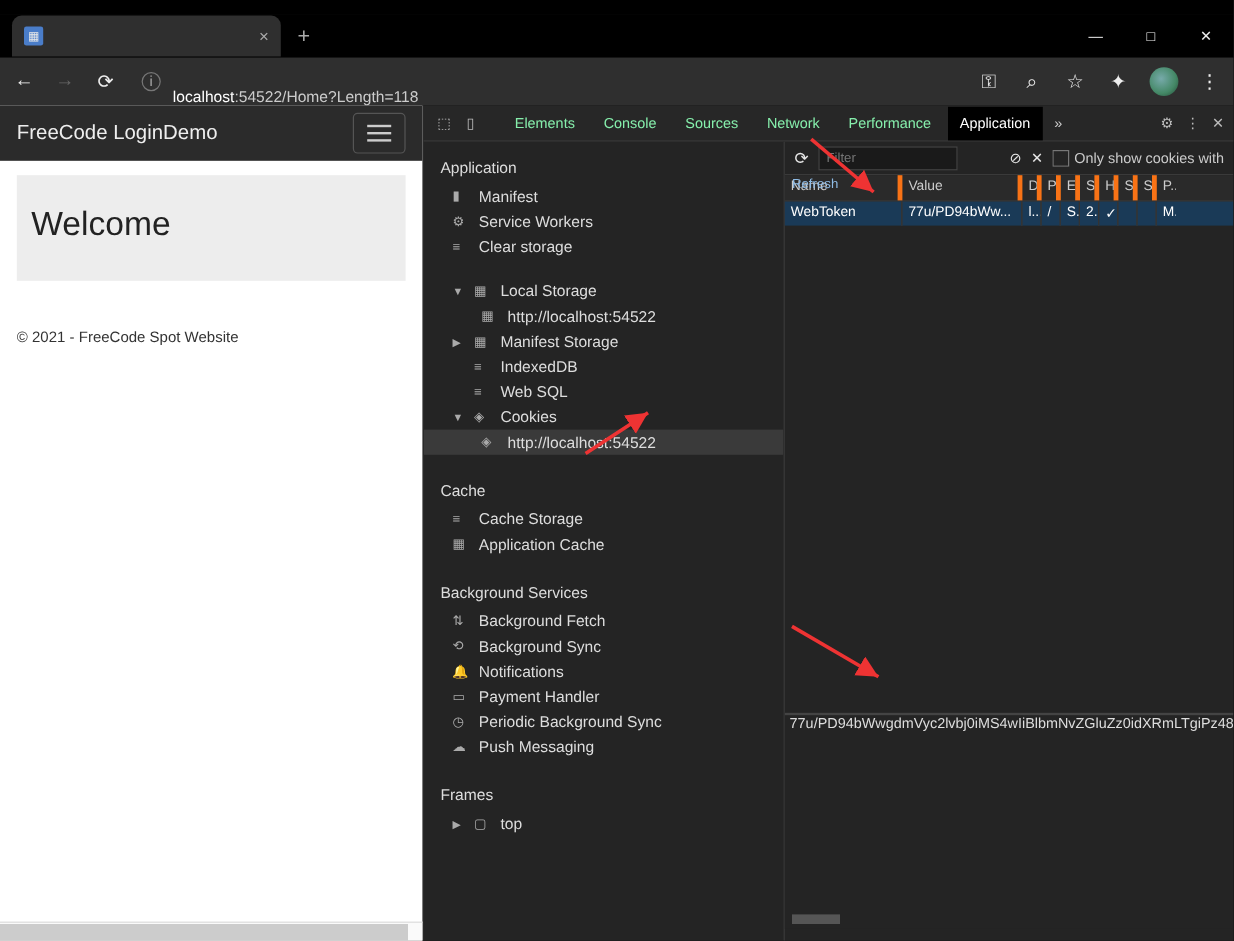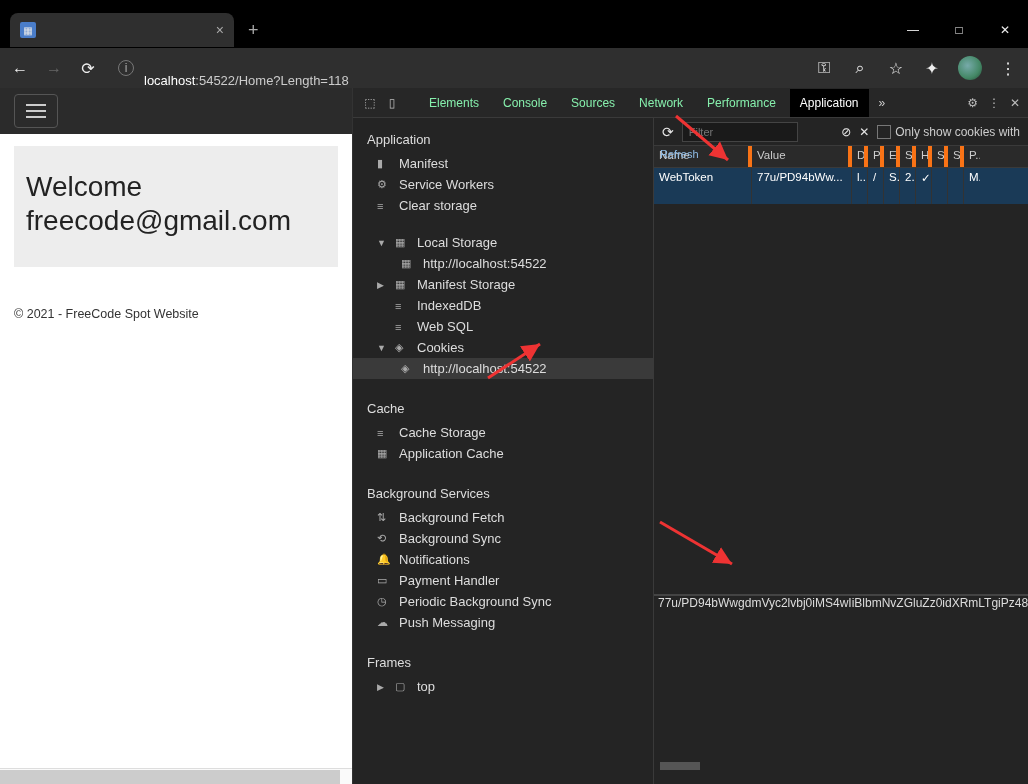--- a/index.html
+++ b/index.html
@@ -59,21 +59,21 @@
 
 .dt-content { flex: 1; display: flex; flex-direction: column; background: #242424; border-left:1px solid #3a3a3a; position:relative; }
 .dt-filterbar { height: 28px; display:flex; align-items:center; padding: 0 8px; gap:8px; border-bottom:1px solid #3a3a3a; font-size:12px; }
 .dt-filterbar input { background:#1a1a1a; border:1px solid #444; color:#ccc; height:20px; padding:0 6px; width:116px; font-size:11px; }
 .dt-filterbar .chk { display:flex; align-items:center; gap:4px; color:#ccc; white-space:nowrap; overflow:hidden; }
 .dt-filterbar .chk::before { content:''; width:12px; height:12px; border:1px solid #777; display:inline-block; }
 .dt-grid-head { height: 22px; display:flex; border-bottom:1px solid #3a3a3a; font-size:11.5px; color:#ccc; background:#2a2a2a; }
 .dt-col { border-right:4px solid #f97316; padding: 3px 5px; overflow:hidden; white-space:nowrap; }
 .c-name{width:98px} .c-value{width:100px} .c-s{width:16px}
 .dt-grid-body { position:relative; }
-.dt-row { height: 36px; display:flex; font-size:11.5px; background:#1a3a57; color:#fff; }
+.dt-row { height: 20px; display:flex; font-size:11.5px; background:#1a3a57; color:#fff; }
 .dt-row .dt-col { border-right:1px solid #3a3a3a; }
 .dt-gridlines { position:absolute; top:0; bottom:0; left:0; right:0; display:flex; pointer-events:none; }
 .dt-gridlines div { border-right:1px solid #333; }
 .dt-detail { position:absolute; left:0; right:0; top:476px; padding: 0px 4px; border-top:2px solid #444; font-size:12px; color:#ddd; white-space:nowrap; overflow:hidden; background:#242424; height:180px; }
 .dt-detail-scroll { position:absolute; left:0; right:0; bottom:2px; height:10px; }
 .dt-detail-scroll .tr { position:absolute; left:6px; width:40px; height:8px; background:#555; }
 
 .refresh-label { position:absolute; left:6px; top:30px; font-size:11px; color:#8fbce6; }
 
 
@@ -114,30 +114,30 @@
     <span class="nav-icon">✦</span>
     <div class="avatar"></div>
     <span class="nav-icon">⋮</span>
   </div>
 </div>
 
 <div class="main">
 
   <div class="page-area">
     <div class="page-header">
+      <span class="brand">FreeCode LoginDemo</span>
       <div class="hamburger">
           <span></span>
           <span></span>
           <span></span>
         </div>
     </div>
     <div class="welcome-card">
       <h1>
         <span>Welcome</span><br>
-        <span>freecode@gmail.com</span>
       </h1>
     </div>
     <div class="footer">© 2021 - FreeCode Spot Website</div>
     <div class="hscroll">
         <div class="thumb"></div>
       </div>
   </div>
 
   <div class="devtools">
     <div class="dt-tabs">

